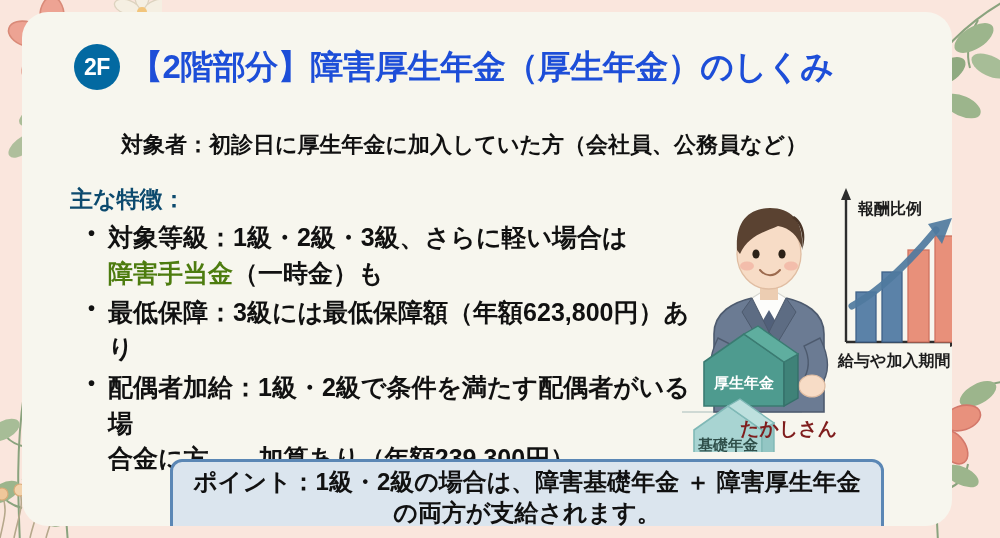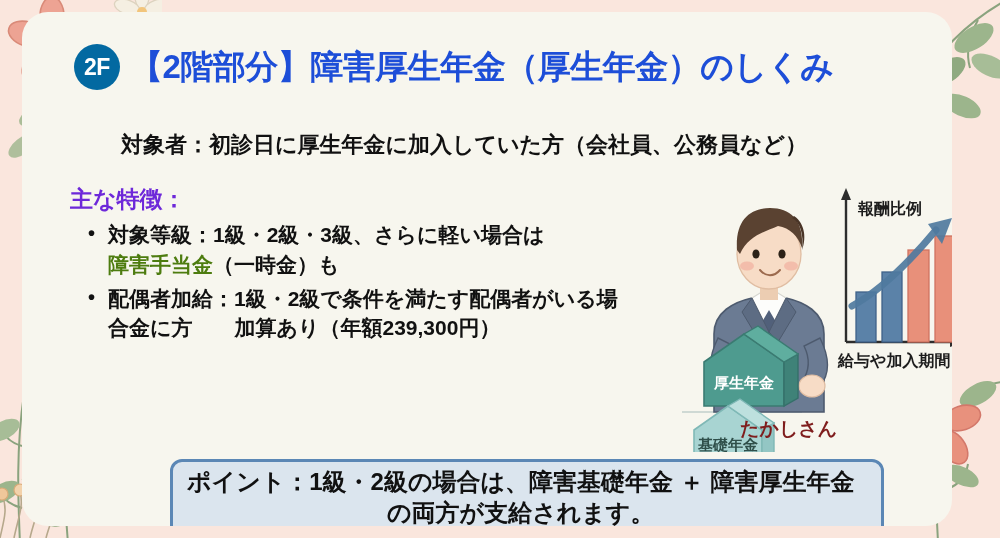--- a/index.html
+++ b/index.html
@@ -48,32 +48,32 @@
   #target-line{
     position:absolute; left:55px; top:118px;
     font-size:22px; font-weight:bold; color:#111111;
     white-space:nowrap;
     margin-left:44px;
   }
 
   
   #features-heading{
     position:absolute; left:48px; top:172px;
-    font-size:23px; font-weight:bold; color:#6d28d9;
+    font-size:23px; font-weight:bold; color:#0c4a6e;
   }
   #bullets{
     position:absolute; left:62px; top:208px;
     width:620px;
     list-style:none;
   }
   #bullets li{
     position:relative;
     padding-left:24px;
     margin-bottom:4px;
-    font-size:21px; font-weight:bold; color:#111111;
+    font-size:25px; font-weight:bold; color:#111111;
     line-height:1.42;
     white-space:pre-wrap;
   }
   #bullets li::before{
     content:"\2022";
     position:absolute; left:4px; top:-1px;
     font-size:20px; color:#111111;
   }
   .hl{ color:#4d7c0f; }
 
@@ -100,21 +100,21 @@
     font-size:16px; font-weight:bold; fill:#1c1c1c;
   }
 
   
   #point-box{
     position:absolute; left:148px; top:447px;
     width:714px; height:78px;
     background:#dbe5ee;
     border:3px solid #5b87b5;
     border-radius:12px;
-    display:flex; align-items:center; 
+    display:flex; align-items:center; justify-content:center;
   }
   #point-text{
     font-size:24px; font-weight:bold; color:#111111;
     text-align:center; line-height:1.28;
     white-space:pre-line;
     padding:0 14px;
   }
 </style>
 </head>
 <body>
@@ -257,20 +257,21 @@
       <h1 id="title">【2階部分】障害厚生年金（厚生年金）のしくみ</h1>
     </div>
 
     <div id="target-line">対象者：初診日に厚生年金に加入していた方（会社員、公務員など）</div>
 
     <div id="features-heading">主な特徴：</div>
 
     <ul id="bullets">
       <li><span>対象等級：1級・2級・3級、さらに軽い場合は
 </span><span class="hl">障害手当金</span><span>（一時金）も</span></li>
+      <li><span>最低保障：3級には最低保障額（年額623,800円）あり</span></li>
       <li><span>配偶者加給：1級・2級で条件を満たす配偶者がいる場
 合金に方　　加算あり（年額239,300円）</span></li>
     </ul>
 
     <div id="illus">
       <svg width="280" height="290" viewBox="0 0 280 290">
 
         <line x1="0" y1="250" x2="120" y2="250" stroke="#cfd9d4" stroke-width="2"></line>
 
         <g>

